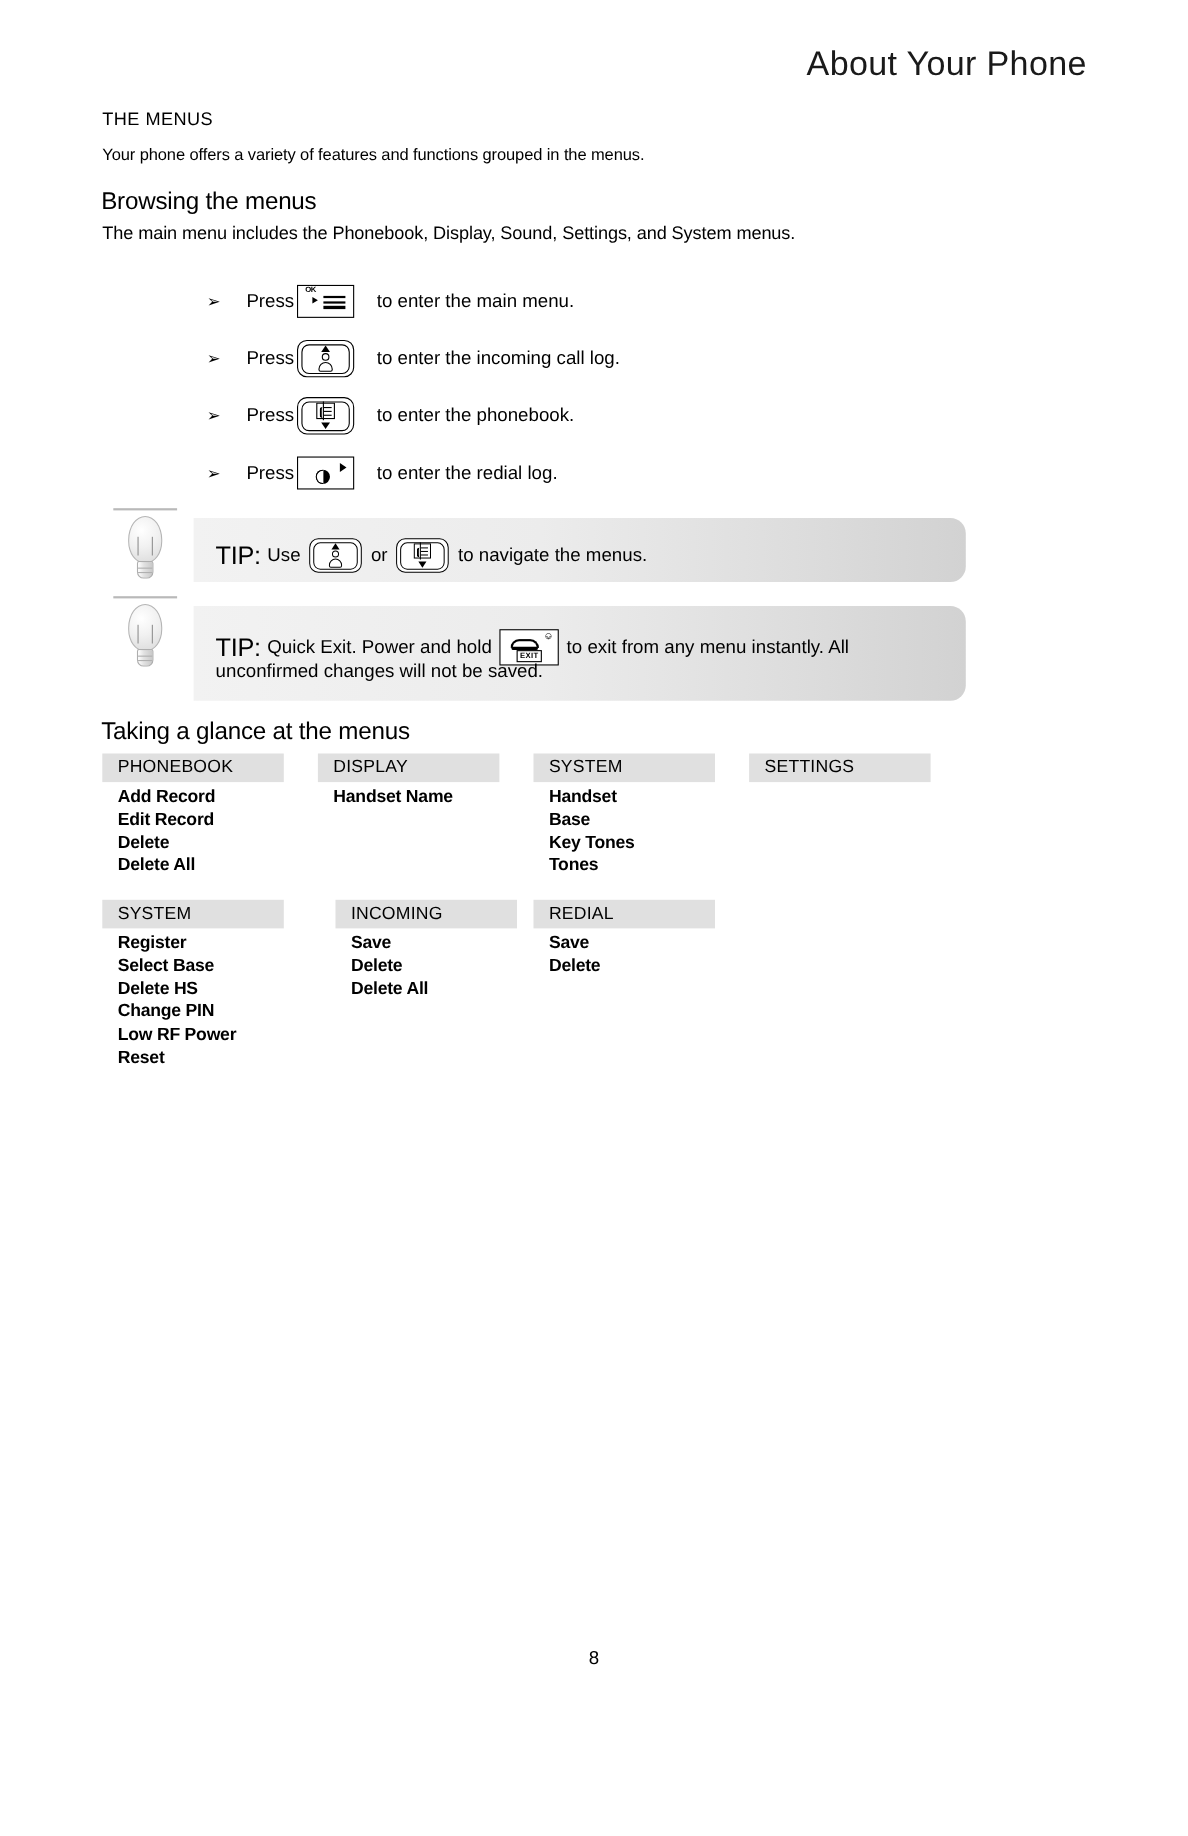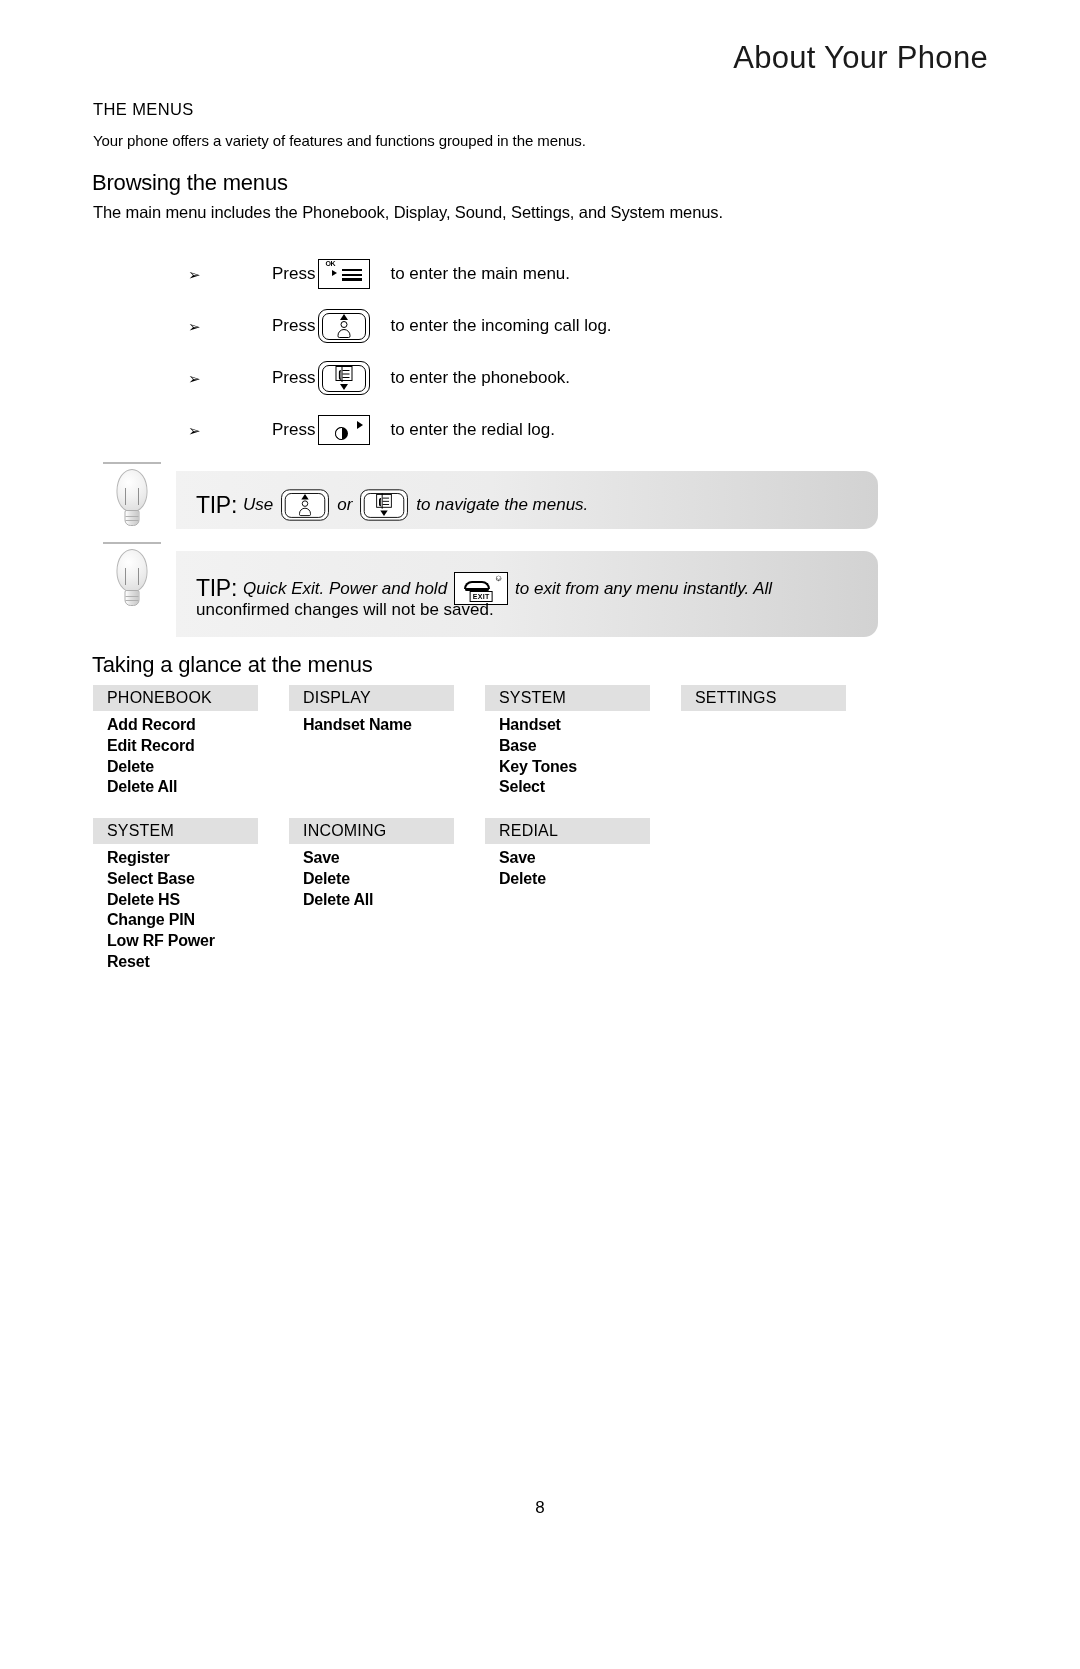--- a/index.html
+++ b/index.html
@@ -83,21 +83,20 @@
   .bullet-marker {
     width: 36px;
     font-size: 15px;
     line-height: 1;
     color: #000;
     flex: 0 0 36px;
   }
   .bullet-pre {
     white-space: nowrap;
     margin-right: 3px;
-    margin-left: 48px;
   }
   .bullet-post {
     white-space: nowrap;
     margin-left: 20px;
   }
 
   
   .keyicon {
     display: inline-block;
     vertical-align: middle;
@@ -421,21 +420,20 @@
   #tip-2-content { left: 196px; top: 572px; width: 700px; }
 
   .tip-word {
     font-size: 23px;
     letter-spacing: -0.3px;
     margin-right: 6px;
     white-space: nowrap;
   }
   .tip-text {
     white-space: nowrap;
-    font-style: italic;
   }
   .tip-line2 {
     position: absolute;
     left: 196px;
     top: 600px;
     font-size: 17px;
   }
 
   
   .menu-grid {
@@ -617,21 +615,21 @@
         <div class="menu-item">Handset Name</div>
       </div>
     </div>
 
     <div class="menu-col" style="left:392px;">
       <div class="menu-col-head">SYSTEM</div>
       <div class="menu-col-items">
         <div class="menu-item">Handset</div>
         <div class="menu-item">Base</div>
         <div class="menu-item">Key Tones</div>
-        <div class="menu-item">Select</div>
+        <div class="menu-item">Tones</div>
       </div>
     </div>
 
     <div class="menu-col" style="left:588px;">
       <div class="menu-col-head">SETTINGS</div>
     </div>
 
   </div>
 
   <div class="menu-grid" id="menu-grid-2">
@@ -641,21 +639,21 @@
       <div class="menu-col-items">
         <div class="menu-item">Register</div>
         <div class="menu-item">Select Base</div>
         <div class="menu-item">Delete HS</div>
         <div class="menu-item">Change PIN</div>
         <div class="menu-item">Low RF Power</div>
         <div class="menu-item">Reset</div>
       </div>
     </div>
 
-    <div class="menu-col" style="left:196px;">
+    <div class="menu-col" style="left:212px;">
       <div class="menu-col-head">INCOMING</div>
       <div class="menu-col-items">
         <div class="menu-item">Save</div>
         <div class="menu-item">Delete</div>
         <div class="menu-item">Delete All</div>
       </div>
     </div>
 
     <div class="menu-col" style="left:392px;">
       <div class="menu-col-head">REDIAL</div>

